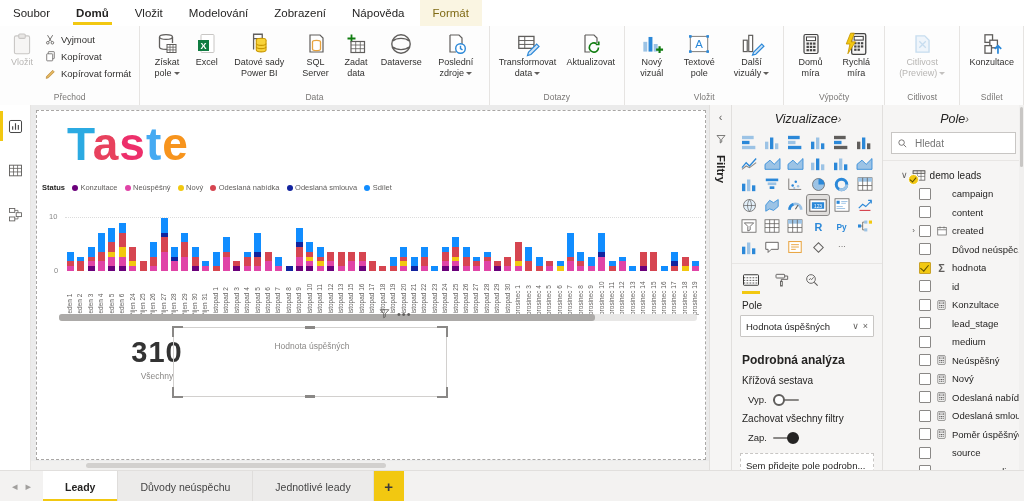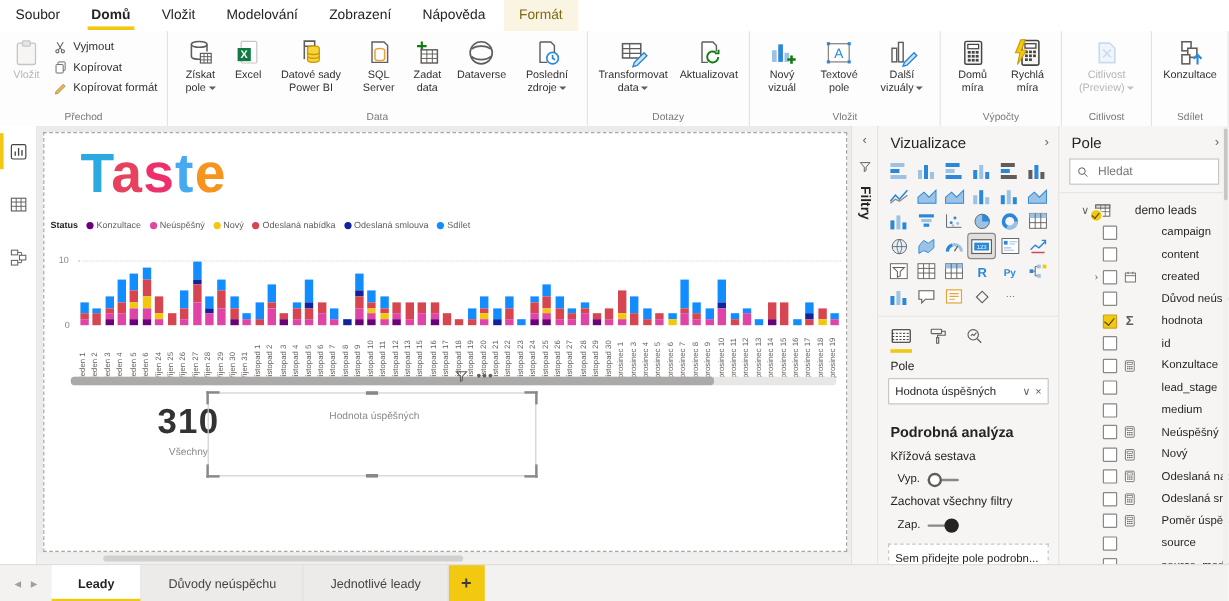--- a/index.html
+++ b/index.html
@@ -70,21 +70,21 @@
   .hT{left:50%;top:-2px;width:10px;height:3px;margin-left:-5px;}
   .hB{left:50%;bottom:-2px;width:10px;height:3px;margin-left:-5px;}
   #card-toolbar{position:absolute;left:341px;top:196px;display:flex;align-items:center;gap:6px;color:#605E5C;}
   #card-toolbar .dots{font-size:11px;letter-spacing:1px;color:#605E5C;}
   
   #filters-strip{width:21px;background:#F6F5F4;border-left:1px solid #E1DFDD;border-right:1px solid #E1DFDD;display:flex;flex-direction:column;align-items:center;padding-top:6px;gap:10px;}
   #filters-strip .chev{font-size:11px;color:#605E5C;}
   #filters-title{writing-mode:vertical-rl;transform:rotate(0deg);font-size:11.5px;font-weight:bold;color:#252423;}
   
   #viz-pane{width:150px;background:#F6F5F4;border-right:1px solid #E1DFDD;font-size:9.5px;overflow:hidden;position:relative;}
-  .pane-header{display:flex;justify-content:space-between;align-items:center;padding:7px 8px 4px 10px;font-size:12.5px;color:#252423;}
+  .pane-header{display:flex;justify-content:center;align-items:center;padding:7px 8px 4px 10px;font-size:12.5px;color:#252423;font-style:italic;}
   .pane-header .chev{color:#605E5C;font-size:11px;}
   #viz-grid{display:grid;grid-template-columns:repeat(6,1fr);gap:1px 1px;padding:2px 6px;}
   .vg-cell{width:22px;height:20px;display:flex;align-items:center;justify-content:center;border-radius:2px;}
   .vg-cell.selected{background:#E1DFDD;outline:1px solid #8A8886;}
   #viz-tabs{display:flex;gap:14px;padding:8px 10px 2px 10px;border-top:1px solid #E8E6E4;margin-top:4px;}
   .vtab{padding-bottom:3px;}
   .vtab.active{border-bottom:3px solid #F2C811;}
   .sec-label{padding:4px 10px 3px 10px;font-size:10px;color:#252423;}
   #field-well{margin:1px 8px 6px 8px;background:#fff;border:1px solid #C8C6C4;border-radius:1px;display:flex;align-items:center;height:20px;padding:0 5px;font-size:9.5px;}
   #field-well .fw-text{flex:1;white-space:nowrap;overflow:hidden;}
@@ -101,21 +101,21 @@
   #fields-pane{flex:1;background:#F6F5F4;position:relative;overflow:hidden;}
   #search-box{margin:2px 8px 6px 8px;background:#fff;border:1px solid #C8C6C4;height:20px;display:flex;align-items:center;padding:0 5px;gap:5px;}
   #search-box input{border:none;outline:none;font-size:10px;width:90px;color:#605E5C;font-family:inherit;background:transparent;}
   #field-list{border-top:1px solid #E8E6E4;padding-top:5px;}
   .f-row{display:flex;align-items:center;height:18.5px;padding-left:10px;gap:4px;font-size:9.5px;color:#252423;}
   .f-row .indent{width:22px;flex:none;display:flex;justify-content:flex-end;}
   .cb{width:10px;height:10px;border:1px solid #8A8886;border-radius:1px;background:#fff;flex:none;}
   .cb.checked{background:#F2C811;border-color:#C9A227;position:relative;}
   .cb.checked::after{content:"";position:absolute;left:2px;top:0px;width:4px;height:7px;border:solid #5C4D00;border-width:0 1.5px 1.5px 0;transform:rotate(40deg);}
   .f-ic{width:13px;flex:none;display:flex;justify-content:center;color:#605E5C;font-size:10px;}
-  .f-name{white-space:nowrap;overflow:hidden;margin-left:16px;}
+  .f-name{white-space:nowrap;overflow:hidden;}
   .tbl-row{font-size:10px;}
   .tbl-badge{position:relative;}
   .badge{position:absolute;left:-4px;bottom:-3px;width:9px;height:9px;border-radius:50%;background:#F2C811;border:1px solid #fff;}
   .badge::after{content:"";position:absolute;left:2px;top:1px;width:3px;height:5px;border:solid #5C4D00;border-width:0 1.2px 1.2px 0;transform:rotate(40deg);}
   #right-vscroll{position:absolute;right:0;top:0;width:5px;height:100%;background:#F1F0EF;}
   #right-vscroll .thumb{position:absolute;top:2px;left:1px;width:3px;height:60px;background:#C8C6C4;border-radius:2px;}
   
   #tabbar{position:absolute;left:0;top:470px;width:100%;height:31px;background:#F3F2F1;border-top:1px solid #E1DFDD;display:flex;align-items:stretch;}
   #tab-arrows{display:flex;align-items:center;gap:8px;padding:0 12px;color:#A19F9D;font-size:11px;}
   .page-tab{display:flex;align-items:center;padding:0 22px;font-size:10.5px;color:#444;background:#ECEBEA;border-right:1px solid #DFDDDB;position:relative;}

